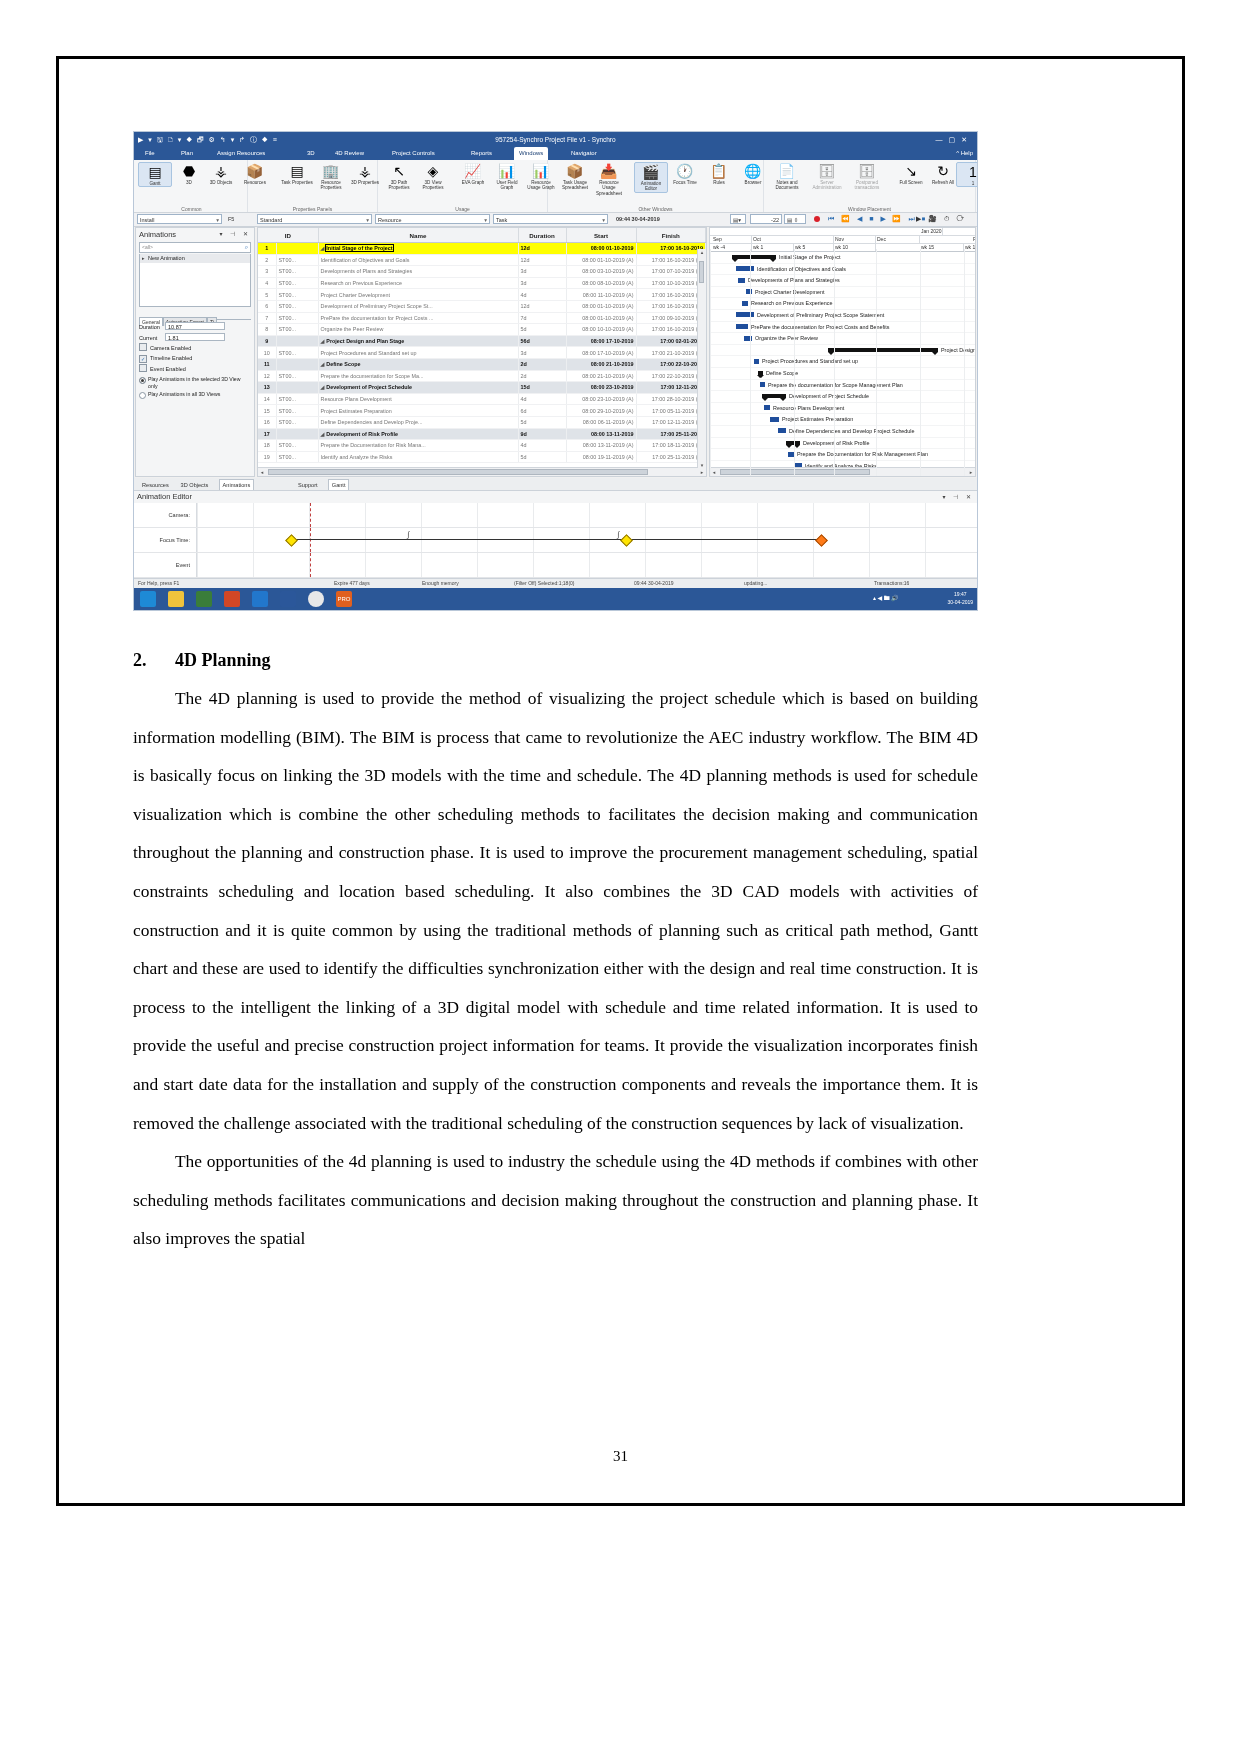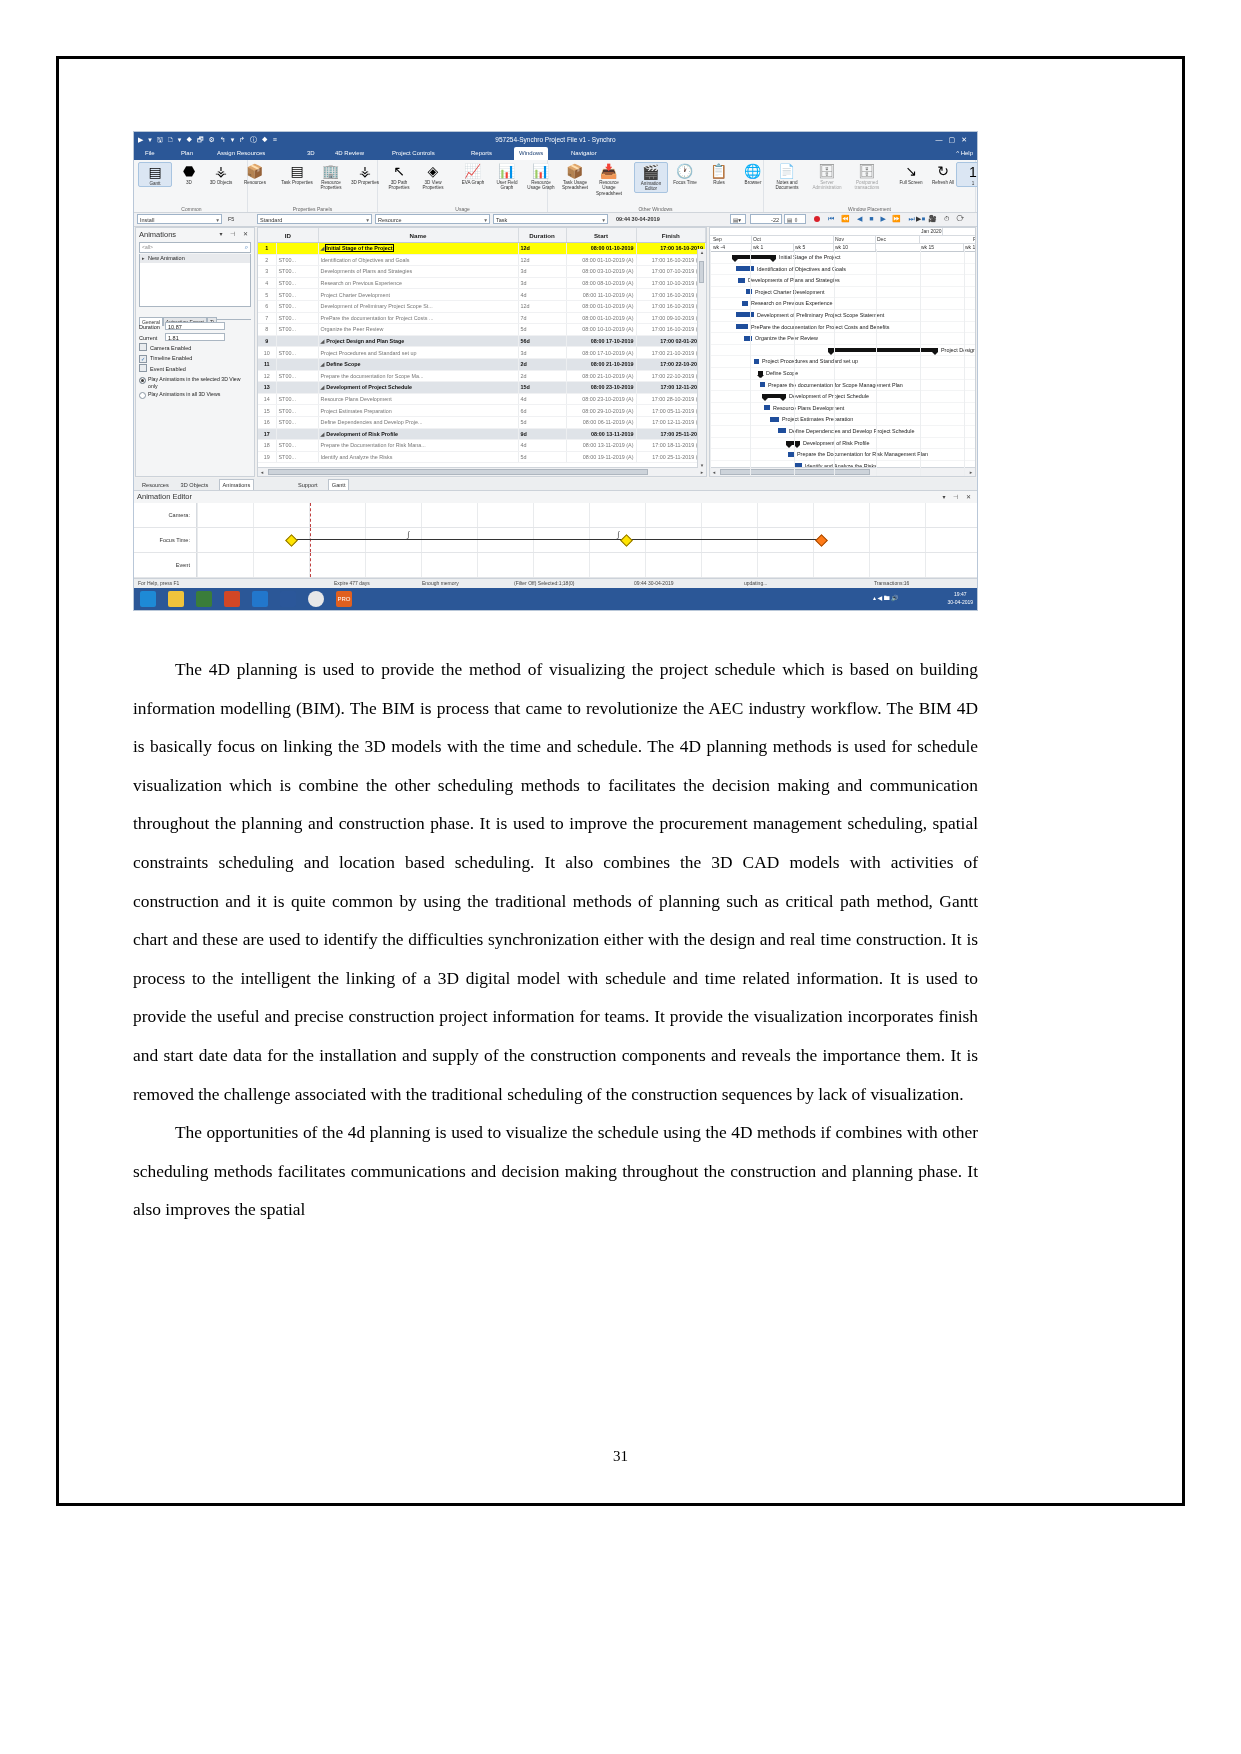--- a/index.html
+++ b/index.html
@@ -715,17 +715,20 @@
       <div class="tbi" style="left:202px;background:#e06020;color:#fff;font-size:6px;text-align:center;line-height:16px;font-family:'Liberation Sans',sans-serif;">PRO</div>
       <div class="trayic" style="right:78px">▴ ◀ 🖿 🔊</div>
       <div class="tbclock">
         <div>19:47</div>
         <div>30-04-2019</div>
       </div>
     </div>
   </div>
 
   <div class="doc">
+    <h2 class="sec">
+      <span class="num">2.</span><span>4D Planning</span>
+    </h2>
     <p class="body">The 4D planning is used to provide the method of visualizing the project schedule which is based on building information modelling (BIM). The BIM is process that came to revolutionize the AEC industry workflow.  The BIM 4D is basically focus on linking the 3D models with the time and schedule. The 4D planning methods is used for schedule visualization which is combine the other scheduling methods to facilitates the decision making and communication throughout the planning and construction phase. It is used to improve the procurement management scheduling, spatial constraints scheduling and location based scheduling. It also combines the 3D CAD models with activities of construction and it is quite common by using the traditional methods of planning such as critical path method, Gantt chart and these are used to identify the difficulties synchronization either with the design and real time construction. It is process to the intelligent the linking of a 3D digital model with schedule and time related information. It is used to provide the useful and precise construction project information for teams. It provide the visualization incorporates finish and start date data for the installation and supply of the construction components and reveals the importance them. It is removed the challenge associated with the traditional scheduling of the construction sequences by lack of visualization.</p>
-    <p class="body">The opportunities of the 4d planning is used to visualize the schedule using the 4D methods if combines with other scheduling methods facilitates communications and decision making throughout the construction and planning phase. It also improves the spatial</p>
+    <p class="body">The opportunities of the 4d planning is used to industry the schedule using the 4D methods if combines with other scheduling methods facilitates communications and decision making throughout the construction and planning phase. It also improves the spatial</p>
   </div>
   <div class="pageno">31</div>
 </div>
 
 </body></html>

